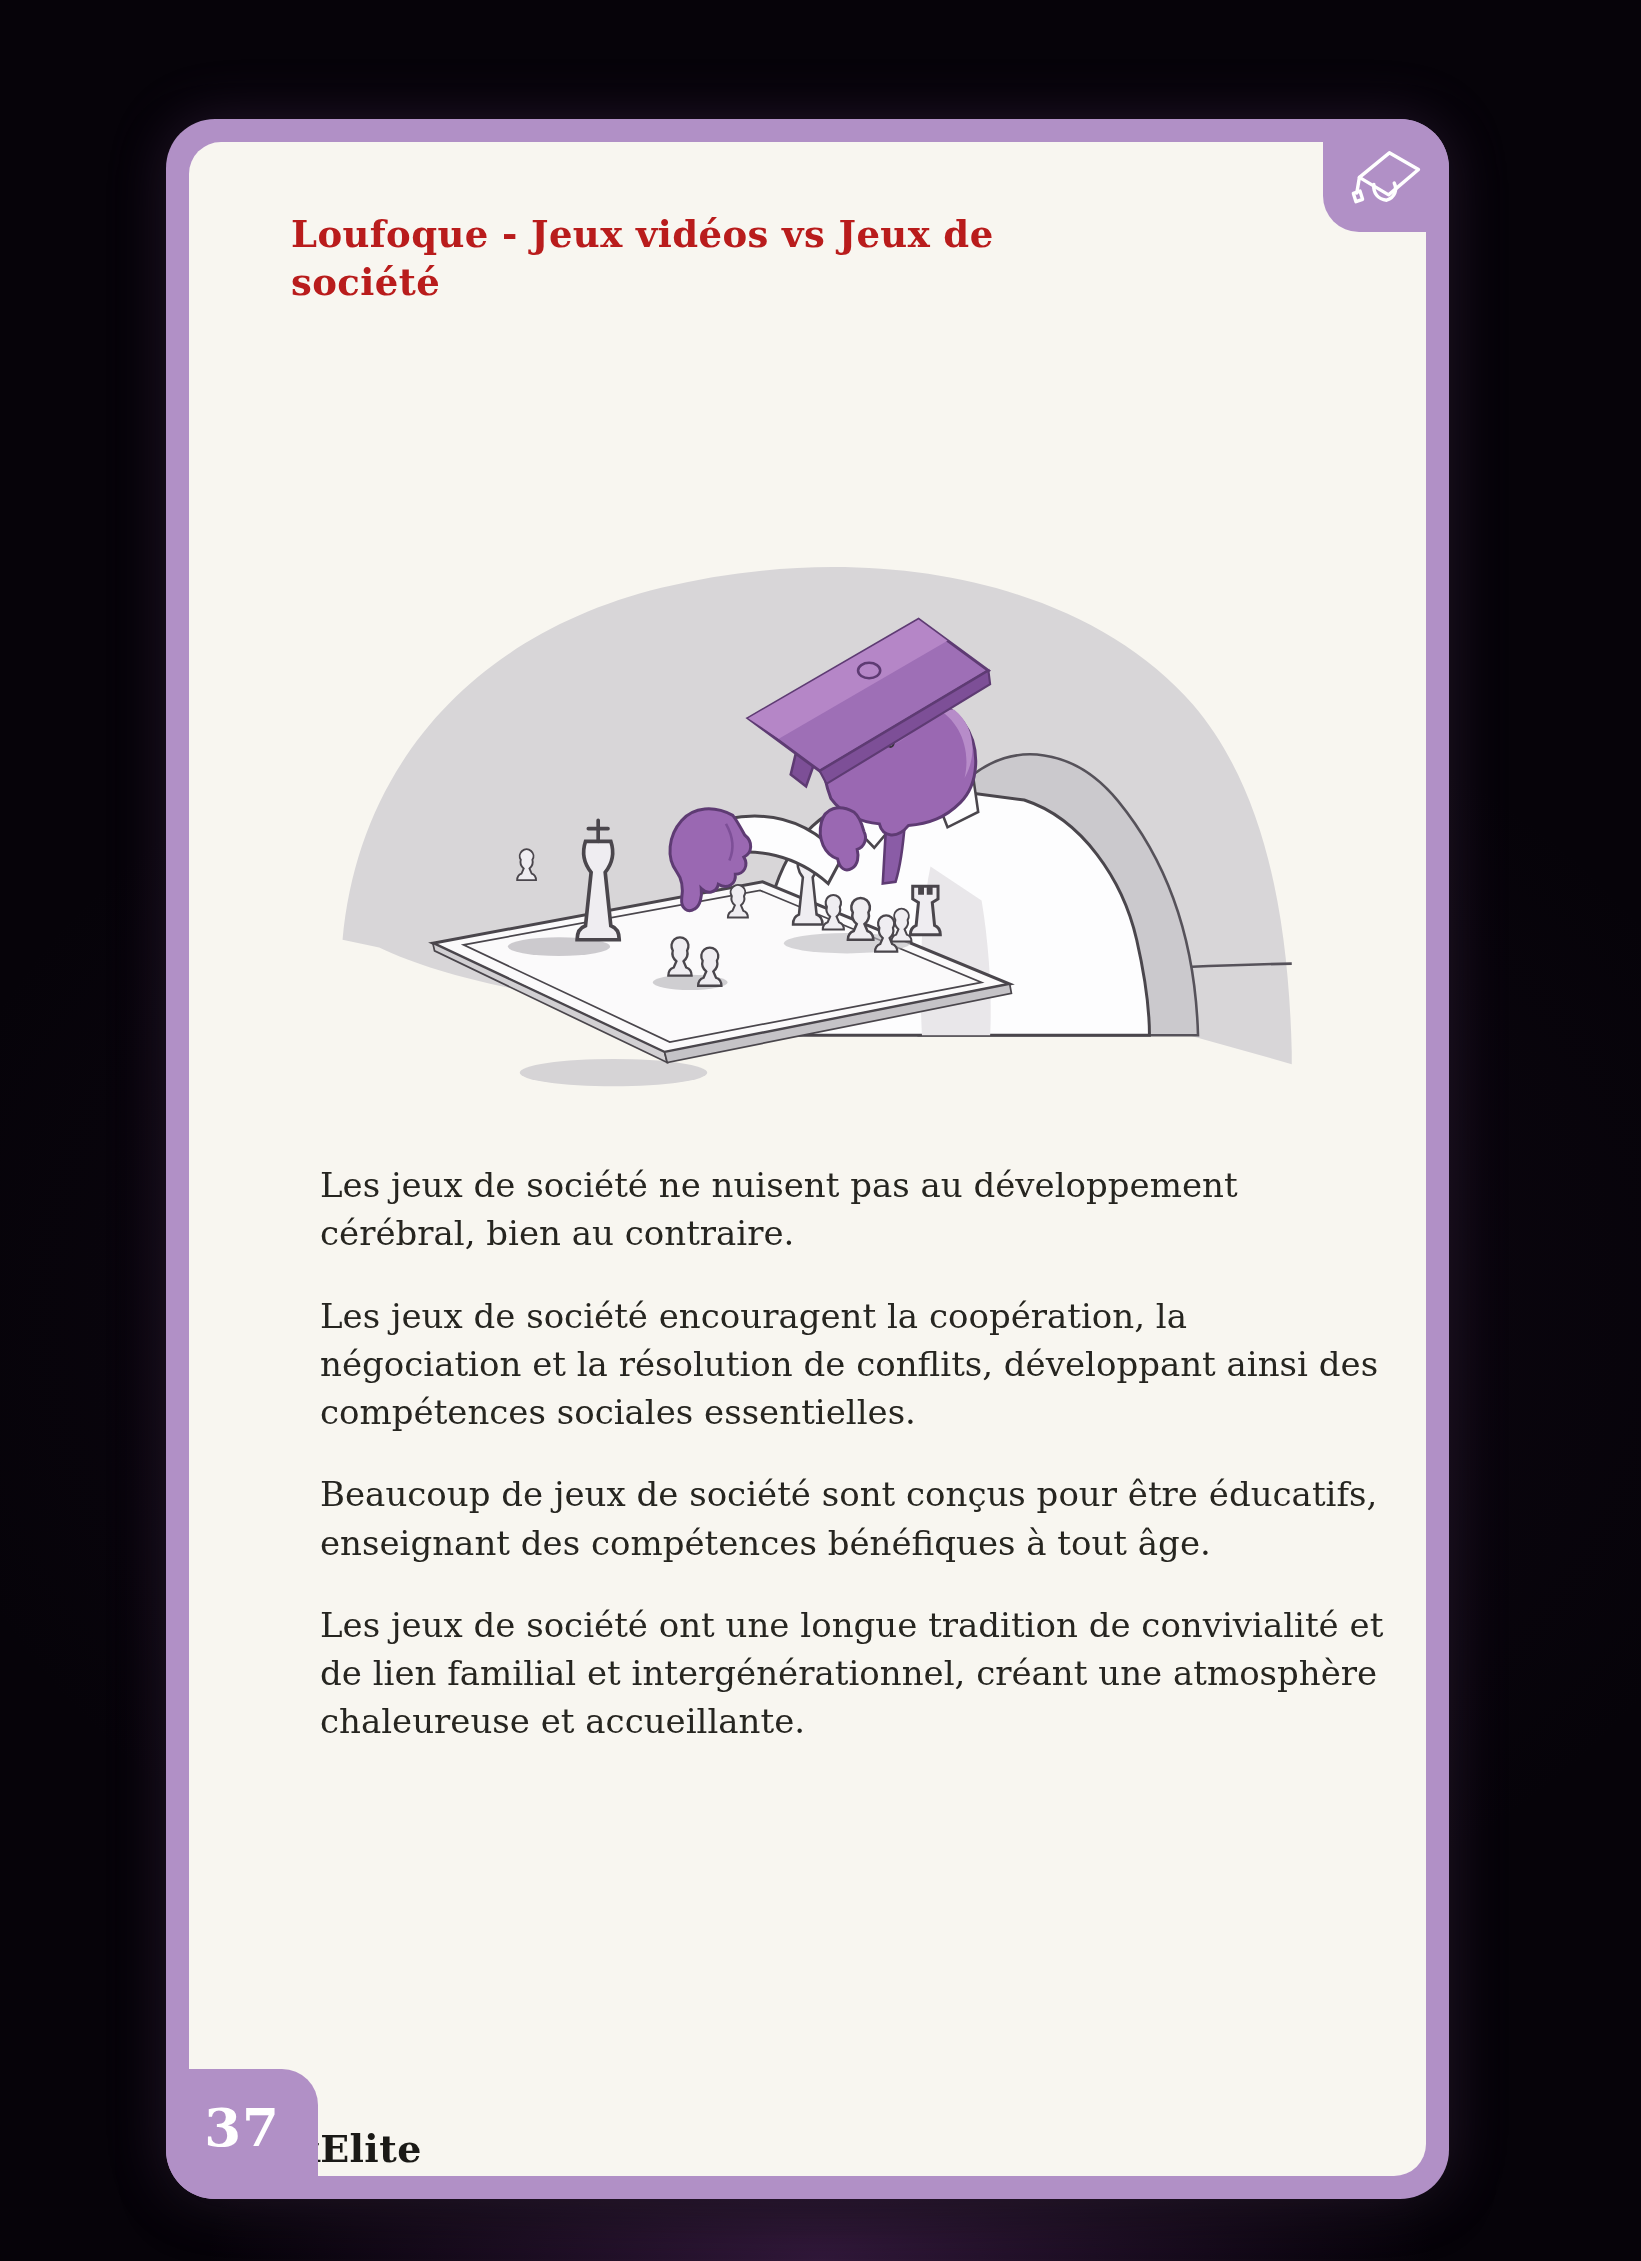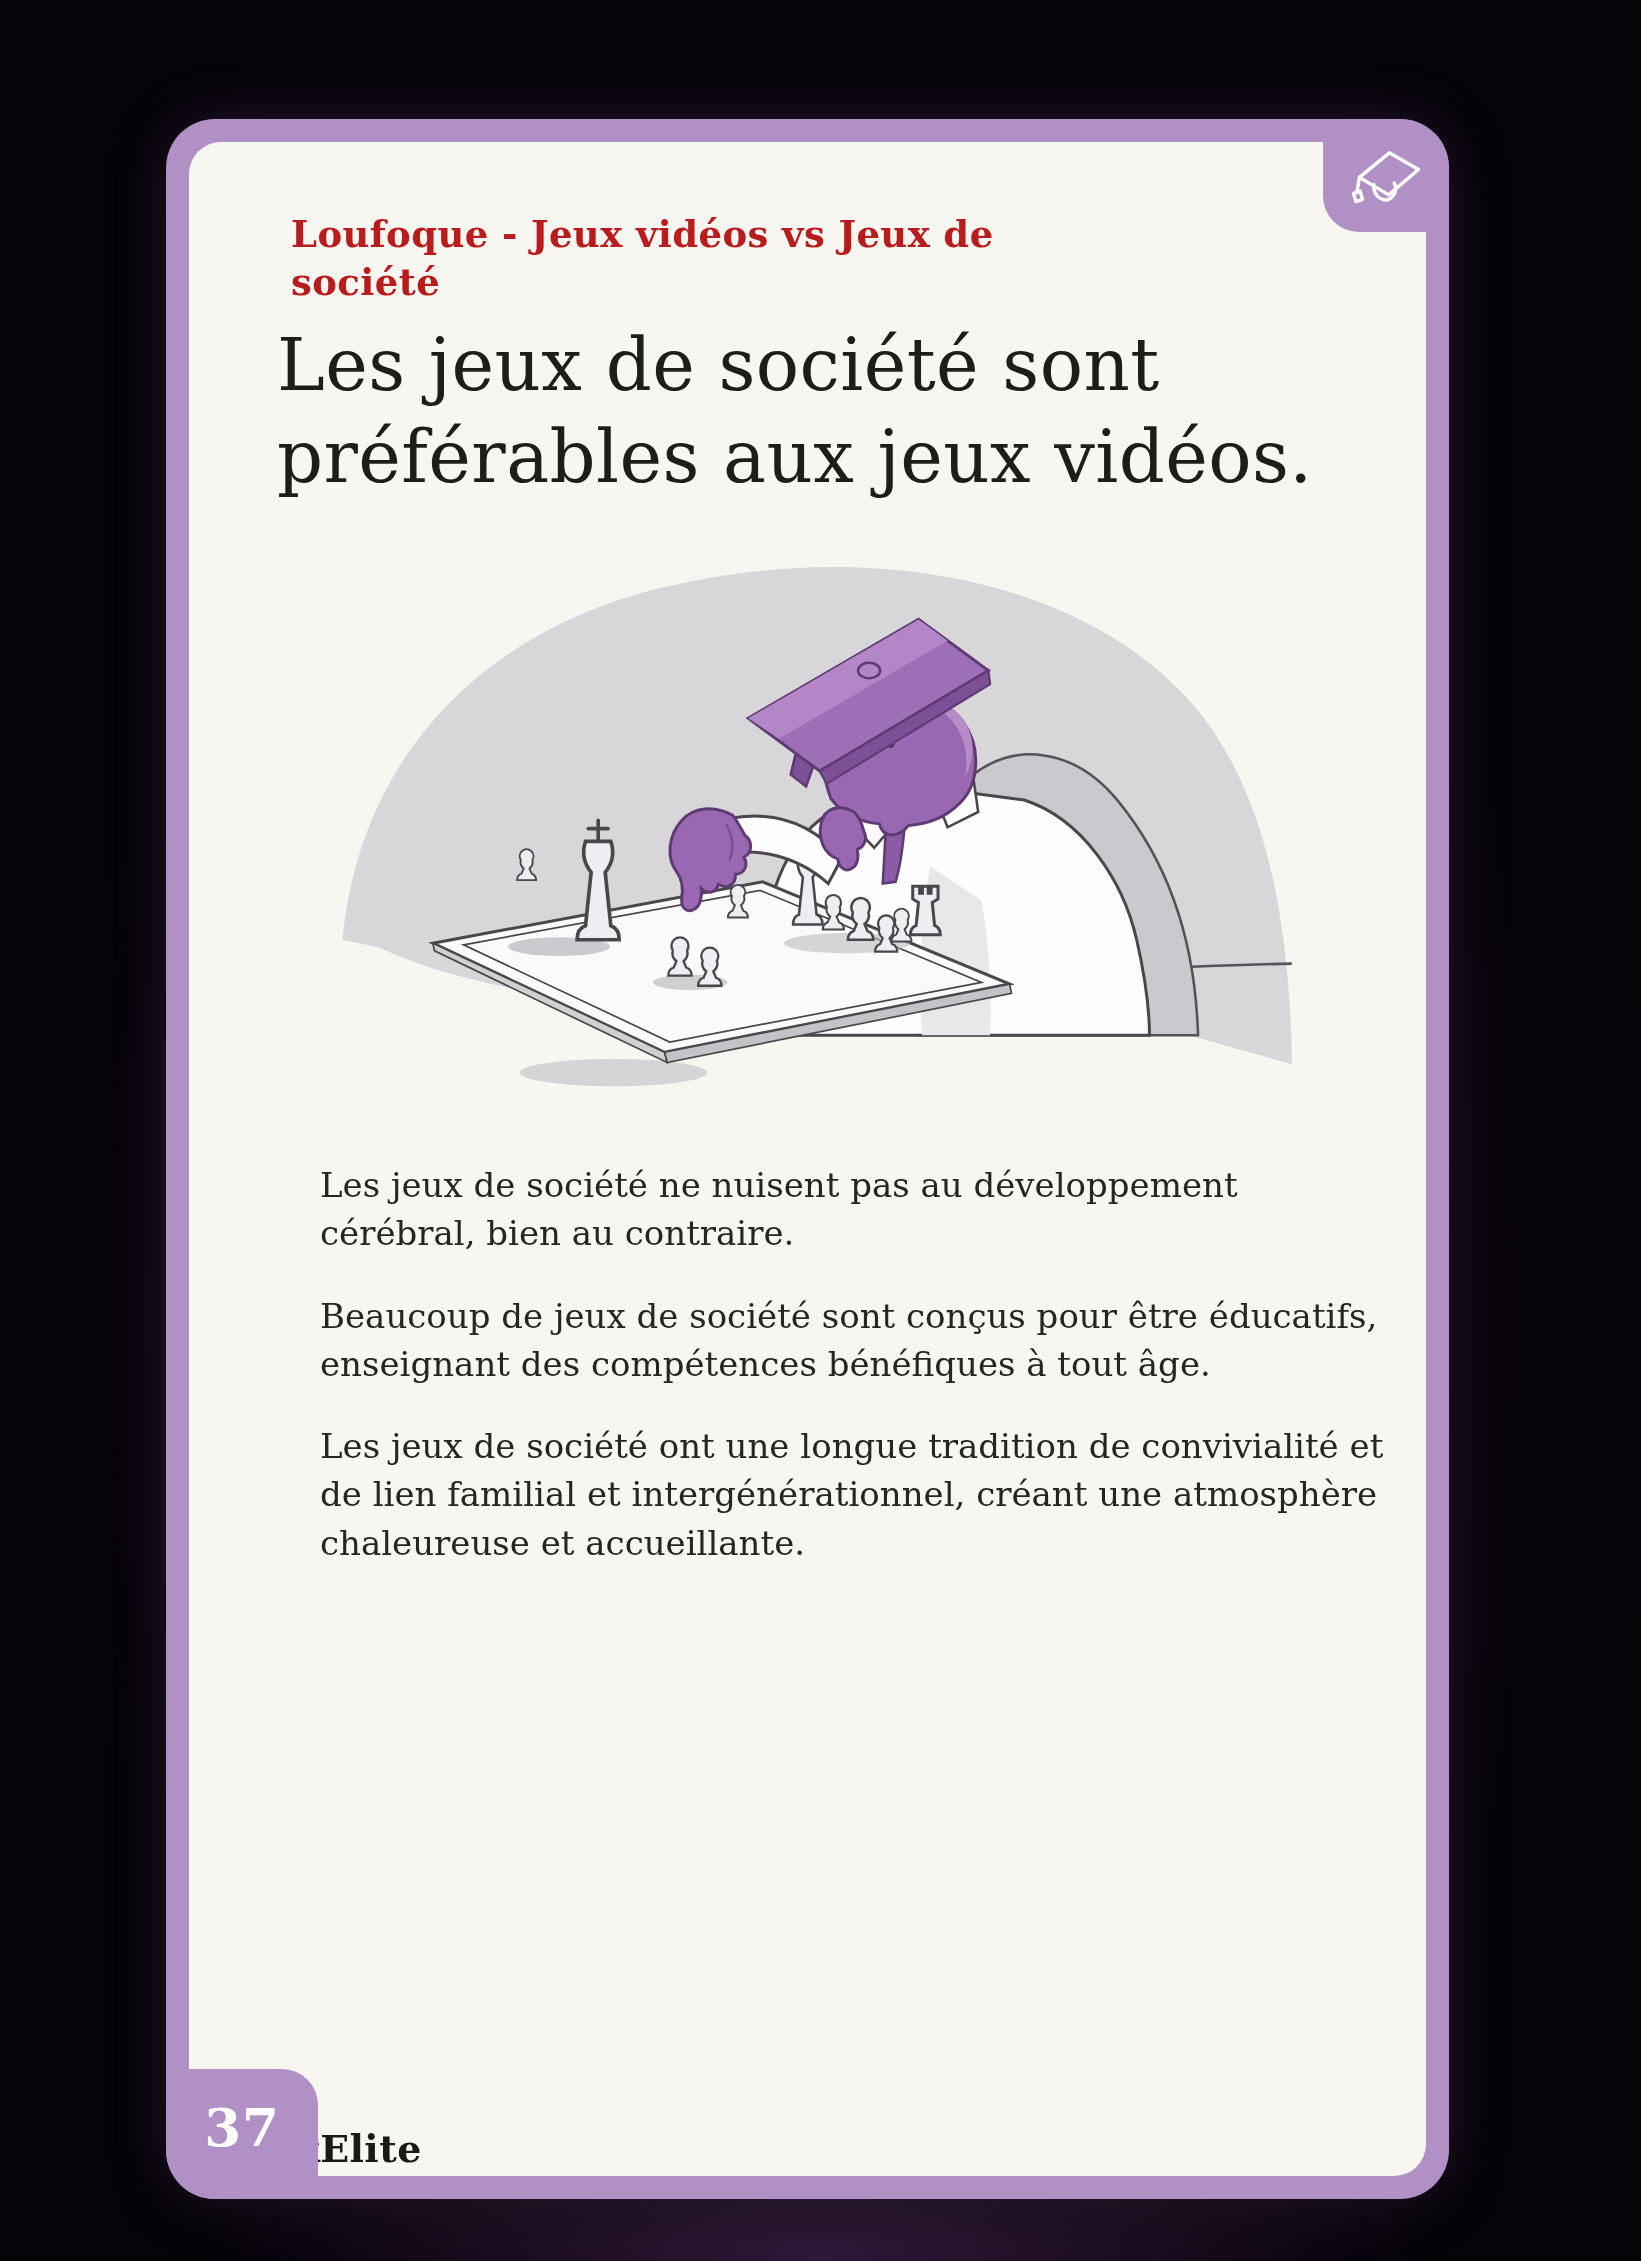--- a/index.html
+++ b/index.html
@@ -69,21 +69,20 @@
 </style>
 </head>
 <body>
 
 <div class="stage">
   <div class="card">
     <div class="card-inner">
 
       <h2 class="category">Loufoque - Jeux vidéos vs Jeux de société</h2>
 
-      <h1 class="title">Les jeux de société sont préférables aux jeux vidéos.</h1>
 
       <div class="illustration">
         <svg viewBox="0 0 1140 676">
           <defs>
             <g id="pc-pawn">
                 <path d="M -13 0 Q -13 -7 -7 -9 L -4 -16 Q -10 -21 -8 -28 A 9.5 9.5 0 1 1 8 -28 Q 10 -21 4 -16 L 7 -9 Q 13 -7 13 0 Z"></path>
               </g>
             <g id="pc-king">
                 <path d="M -15 0 Q -15 -8 -9 -10 L -5 -48 Q -13 -58 -9 -70 L 9 -70 Q 13 -58 5 -48 L 9 -10 Q 15 -8 15 0 Z"></path>
                 <path d="M 0 -70 L 0 -85 M -7 -79 L 7 -79" fill="none" stroke-linecap="round"></path>
@@ -148,20 +147,21 @@
           <path d="M 462 332 C 470 346 472 361 466 375" fill="none" stroke="#7d4f97" stroke-width="3"></path>
           <path d="M 612 318 C 594 308 578 314 574 330 C 569 350 578 368 593 373 C 595 384 602 389 610 384 C 617 380 618 370 616 362 C 625 359 628 349 624 341 C 621 330 617 322 612 318 Z" fill="#9a68b2" stroke="#5e3b73" stroke-width="3.5"></path>
         </svg>
       </div>
 
       <div class="body-copy">
 
           <p class="para">Les jeux de société ne nuisent pas au développement cérébral, bien au contraire.</p>
 
 
+          <p class="para">Les jeux de société encouragent la coopération, la négociation et la résolution de conflits, développant ainsi des compétences sociales essentielles.</p>
 
           <p class="para">Beaucoup de jeux de société sont conçus pour être éducatifs, enseignant des compétences bénéfiques à tout âge.</p>
 
           <p class="para">Les jeux de société ont une longue tradition de convivialité et de lien familial et intergénérationnel, créant une atmosphère chaleureuse et accueillante.</p>
         </div>
 
       <div class="brand">SpeakElite</div>
     </div>
 
     <div class="tab tab-tr">

